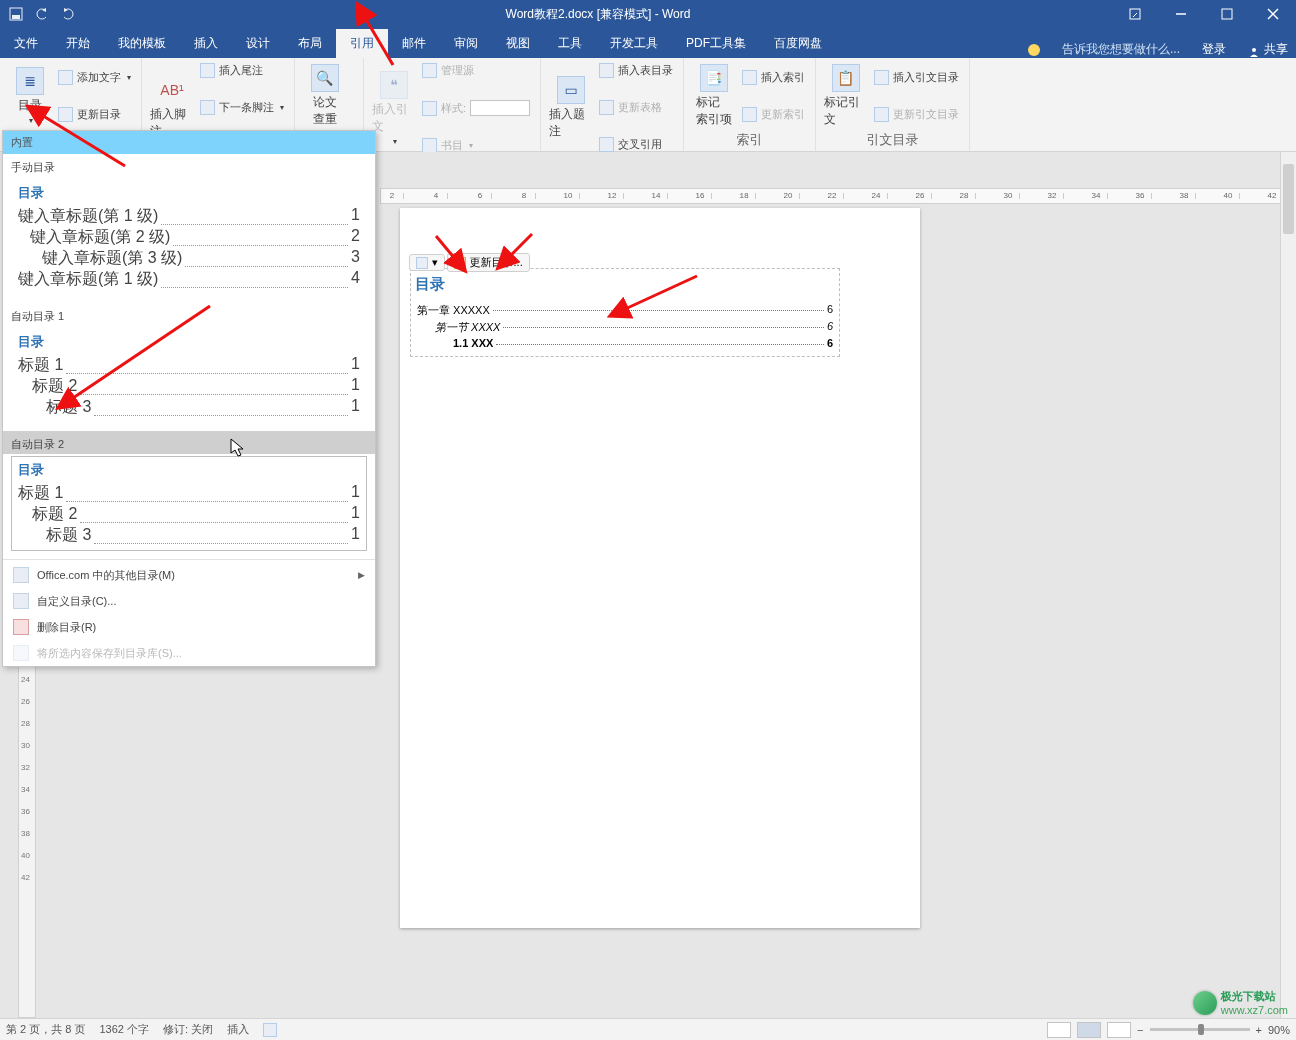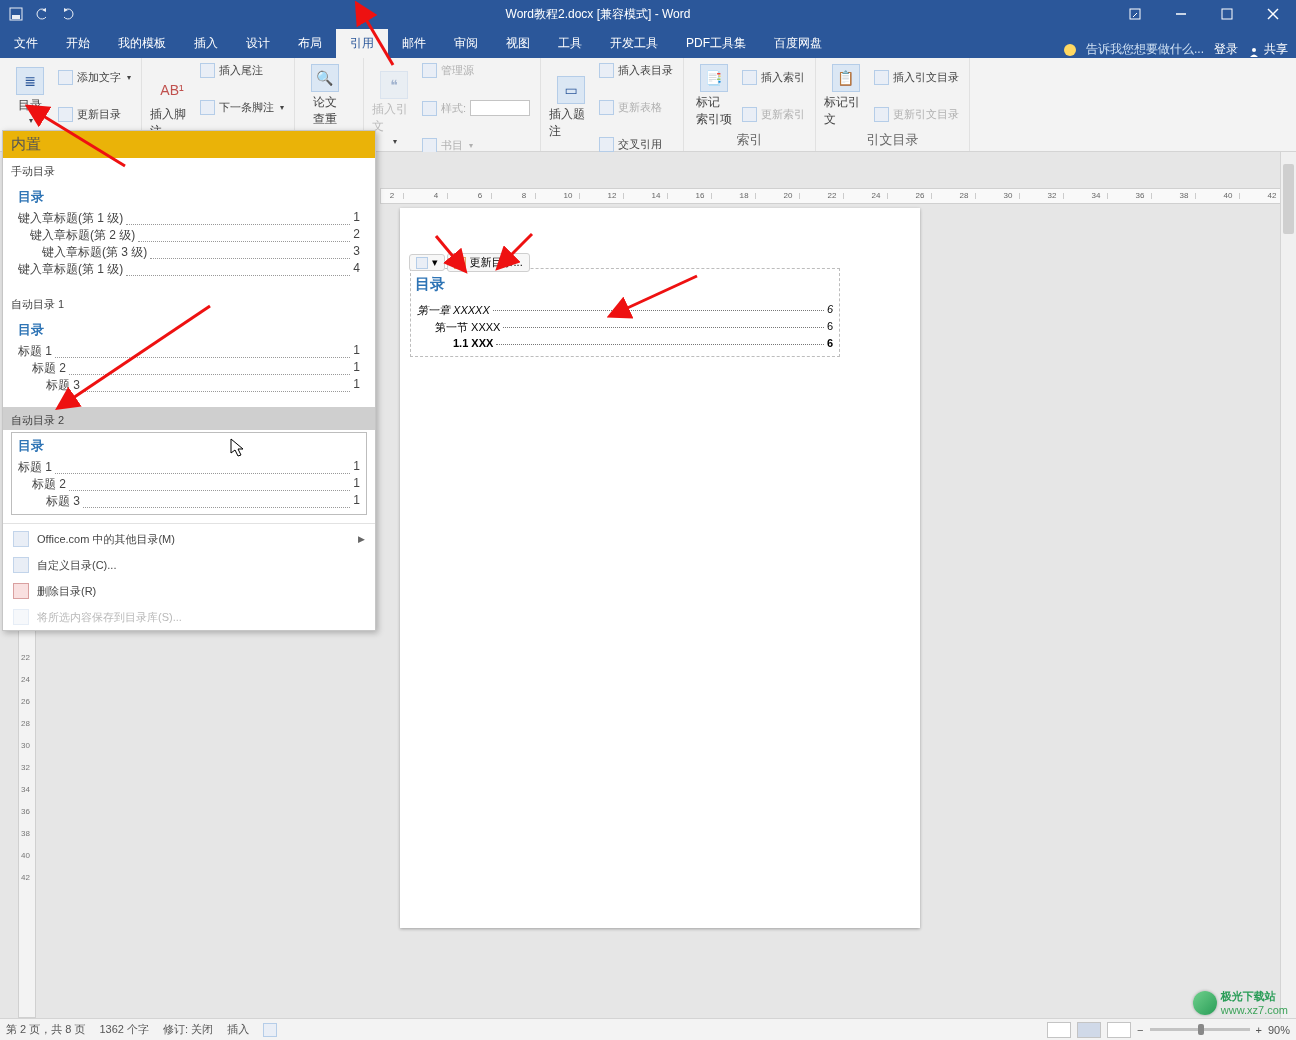--- a/index.html
+++ b/index.html
@@ -10,21 +10,21 @@
   .titlebar .qat{display:flex;gap:6px;padding:0 6px}
   .titlebar .qat .qbtn{width:20px;height:20px;display:flex;align-items:center;justify-content:center;opacity:.9}
   .titlebar .title-text{flex:1;text-align:center}
   .titlebar .wincontrols{display:flex}
   .titlebar .wincontrols .wbtn{width:46px;height:28px;display:flex;align-items:center;justify-content:center}
 
   
   .tabstrip{background:#2b579a;height:30px;display:flex;align-items:flex-end;color:#fff;font-size:12px}
   .tab{padding:6px 14px;cursor:pointer}
   .tab.active{background:#f3f3f3;color:#2b579a}
-  .tabstrip .right{margin-left:auto;display:flex;align-items:center;padding-right:8px;gap:10px}
+  .tabstrip .right{margin-left:auto;display:flex;align-items:center;padding-right:8px;gap:22px}
   .tell{color:#cfe0f3;font-size:12px}
   .share{display:flex;align-items:flex-end;gap:4px;font-size:12px}
   .lightbulb{width:12px;height:12px;border-radius:50%;background:#ffd862;position:relative;display:inline-block}
 
   
   .ribbon{background:#f3f3f3;height:94px;border-bottom:1px solid #d4d4d4;display:flex;font-size:12px;color:#444}
   .group{border-right:1px solid #e1e1e1;padding:4px 8px 2px;display:flex;flex-direction:column}
   .group .buttons{flex:1;display:flex;gap:4px}
   .group .label{text-align:center;font-size:13px;color:#666;margin-top:2px}
   .bigbtn{display:flex;flex-direction:column;align-items:center;justify-content:center;width:44px;gap:2px}
@@ -50,27 +50,27 @@
   .toc-title{color:#2e74b5;font-size:15px;font-weight:bold;margin:6px 4px 8px}
   .toc-row{font-size:11px;display:flex;padding:1px 6px}
   .toc-row .fill{flex:1;border-bottom:1px dotted #777;margin:0 3px 3px;height:8px}
   .toc-row .pg{font-size:11px}
 
   .scrollbar-v{position:absolute;right:0;top:0;bottom:0;width:16px;background:#f0f0f0;border-left:1px solid #d4d4d4}
   .scrollbar-v .thumb{position:absolute;left:2px;right:2px;top:12px;height:70px;background:#cfcfcf;border-radius:2px}
 
   
   .gallery{position:absolute;left:2px;top:130px;width:374px;background:#fff;border:1px solid #c6c6c6;box-shadow:2px 2px 6px rgba(0,0,0,.25);font-size:11px;z-index:10}
-  .gallery .sect{background:#eab308;padding:4px 8px;font-size:15px;color:#555}
+  .gallery .sect{background:#7dd3fc;padding:4px 8px;font-size:11px;color:#555}
   .gallery .opt-title{padding:6px 8px 2px;color:#444;font-size:11px}
   .gallery .opt-title.hover{background:#cfcfcf}
   .gallery .preview{margin:2px 8px 8px;background:#fff;border:1px solid #fff;padding:4px 6px}
   .gallery .preview.boxed{border:1px solid #bdbdbd}
   .gallery .preview .ptitle{color:#2e74b5;font-weight:bold;font-size:13px;margin-bottom:4px}
-  .gallery .preview .prow{display:flex;font-size:12px;color:#444}
+  .gallery .preview .prow{display:flex;font-size:16px;color:#444}
   .gallery .preview .prow .pfill{flex:1;border-bottom:1px dotted #999;margin:0 3px 2px}
   .gallery .sep{height:1px;background:#e2e2e2;margin:2px 0}
   .gallery .menuitm{display:flex;align-items:center;gap:8px;padding:5px 10px;color:#444}
   .gallery .menuitm.dis{color:#b9b9b9}
   .gallery .menuitm .carrot{margin-left:auto;font-size:9px;color:#666}
   .mic{width:16px;height:16px;background:#e9eef6;border:1px solid #c2d4ea;flex:none}
 
   
   .statusbar{position:absolute;left:0;right:0;bottom:0;height:22px;background:#f3f3f3;border-top:1px solid #d4d4d4;display:flex;align-items:center;font-size:11px;color:#555;padding:0 6px;gap:14px}
   .statusbar .right{margin-left:auto;display:flex;align-items:center;gap:6px}
@@ -379,26 +379,26 @@
     <div class="toc-widget">
       <div class="handle">
         <div class="hbtn"><span class="sqic" style="width:12px;height:12px"></span>▾</div>
         <div class="hbtn">
             <span class="sqic" style="width:12px;height:12px;background:#fde0c0;border-color:#e0a868"></span>
             <span>更新目录...</span>
           </div>
       </div>
       <div class="toc-title">目录</div>
       <div id="doc-toc-rows">
-          <div class="toc-row" style="padding-left: 6px; font-style: italic;">
+          <div class="toc-row" style="padding-left: 6px;">
             <span>第一章  XXXXX</span>
             <span class="fill"></span>
             <span class="pg">6</span>
           </div>
-          <div class="toc-row" style="padding-left: 24px;">
+          <div class="toc-row" style="padding-left: 24px; font-style: italic;">
             <span>第一节  XXXX</span>
             <span class="fill"></span>
             <span class="pg">6</span>
           </div>
           <div class="toc-row" style="padding-left: 42px; font-weight: bold;">
             <span>1.1 XXX</span>
             <span class="fill"></span>
             <span class="pg">6</span>
           </div>
         </div>

